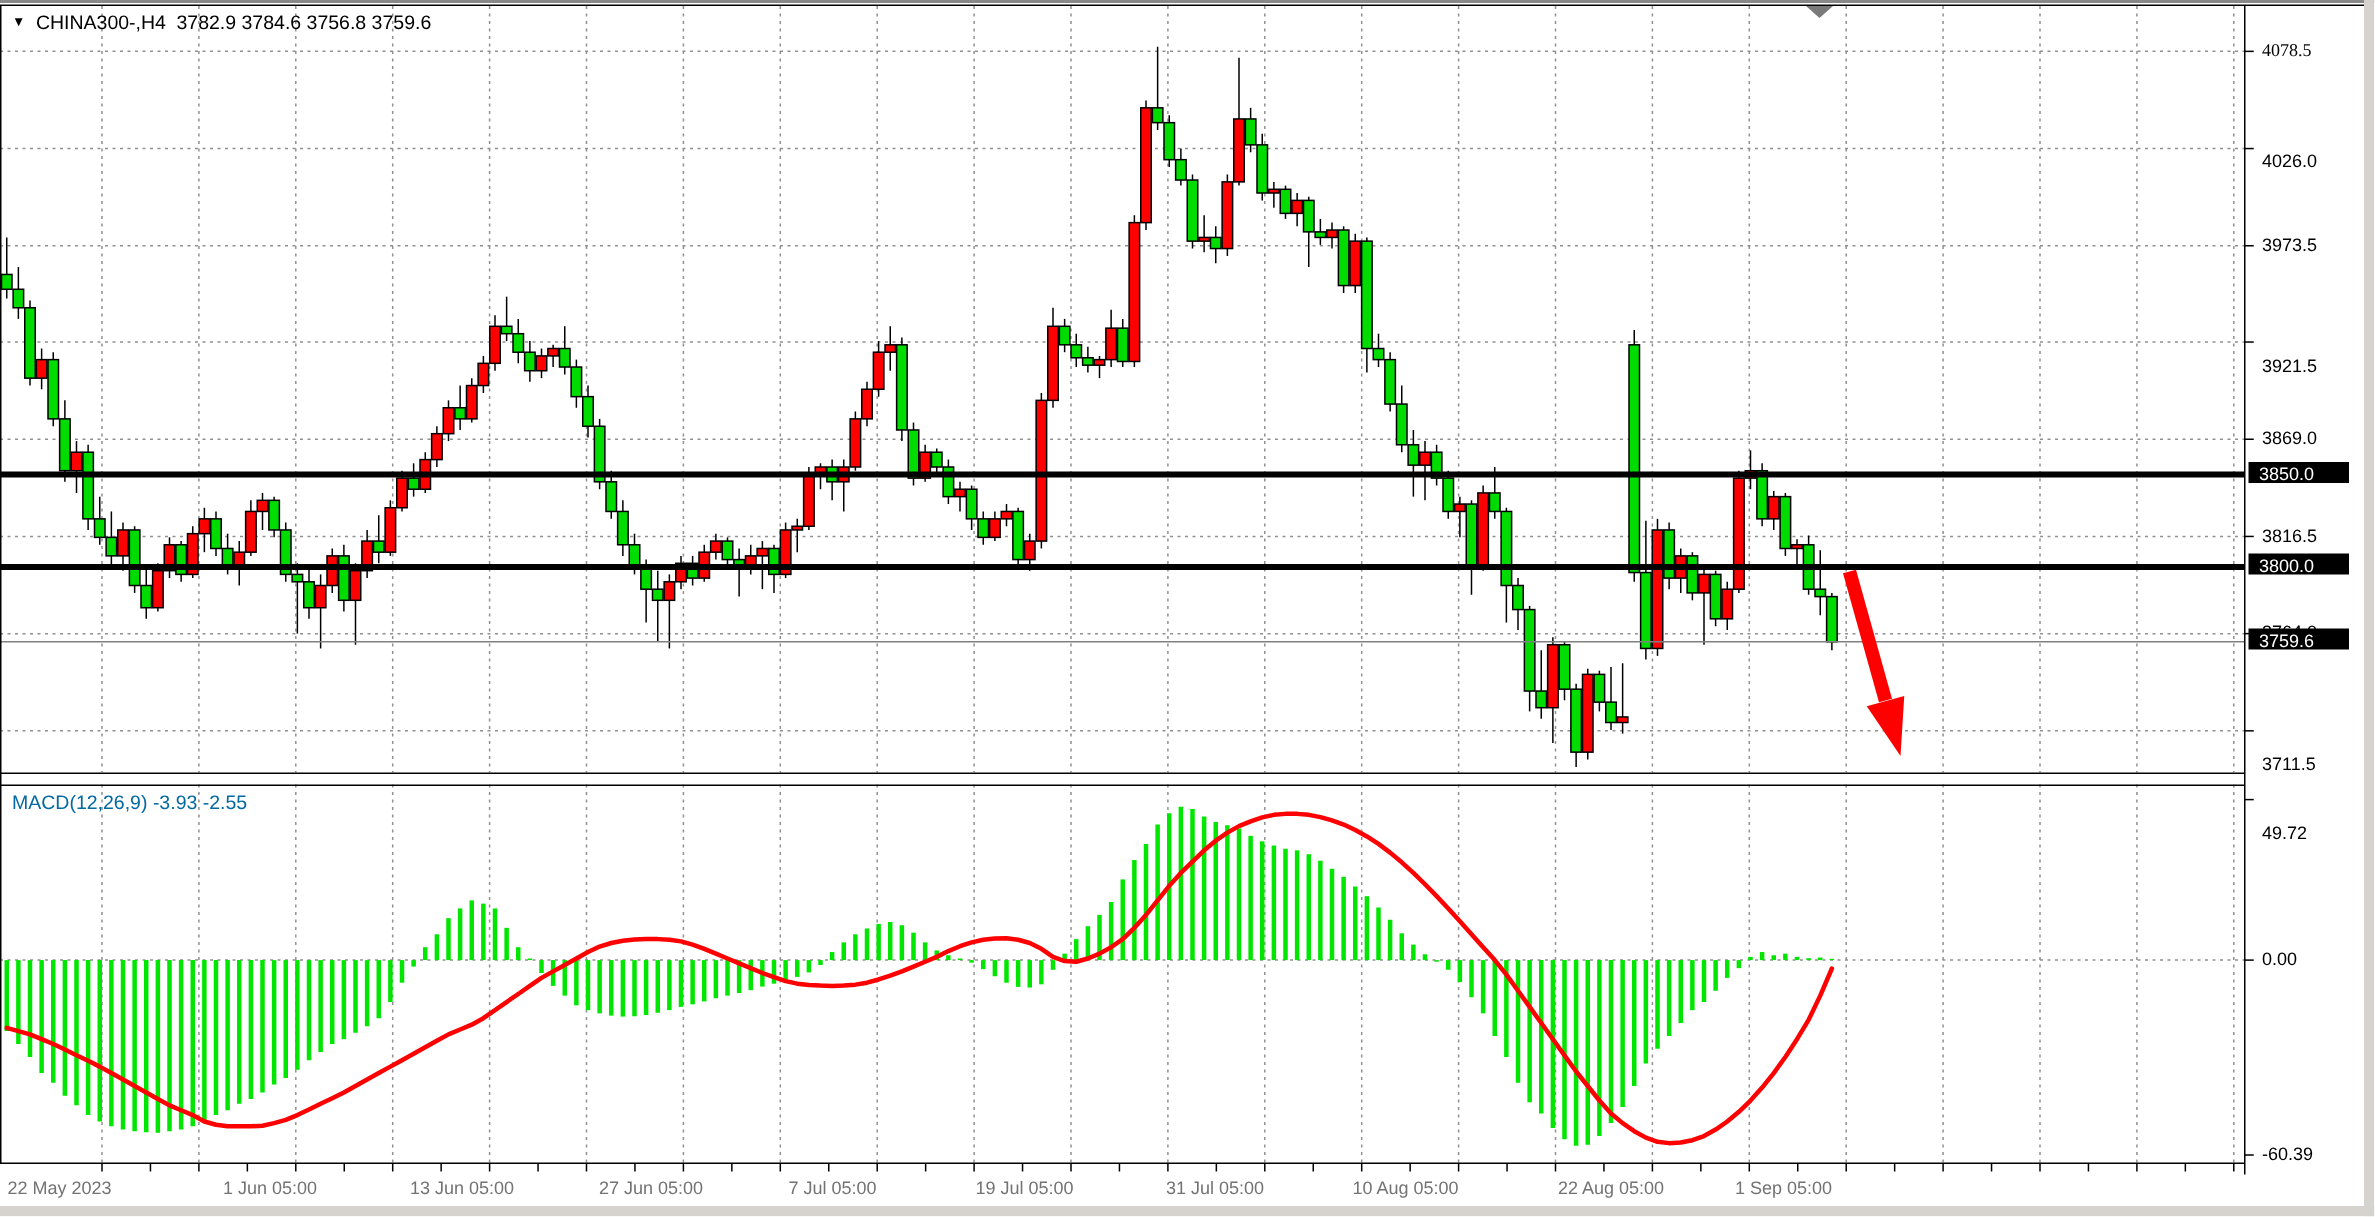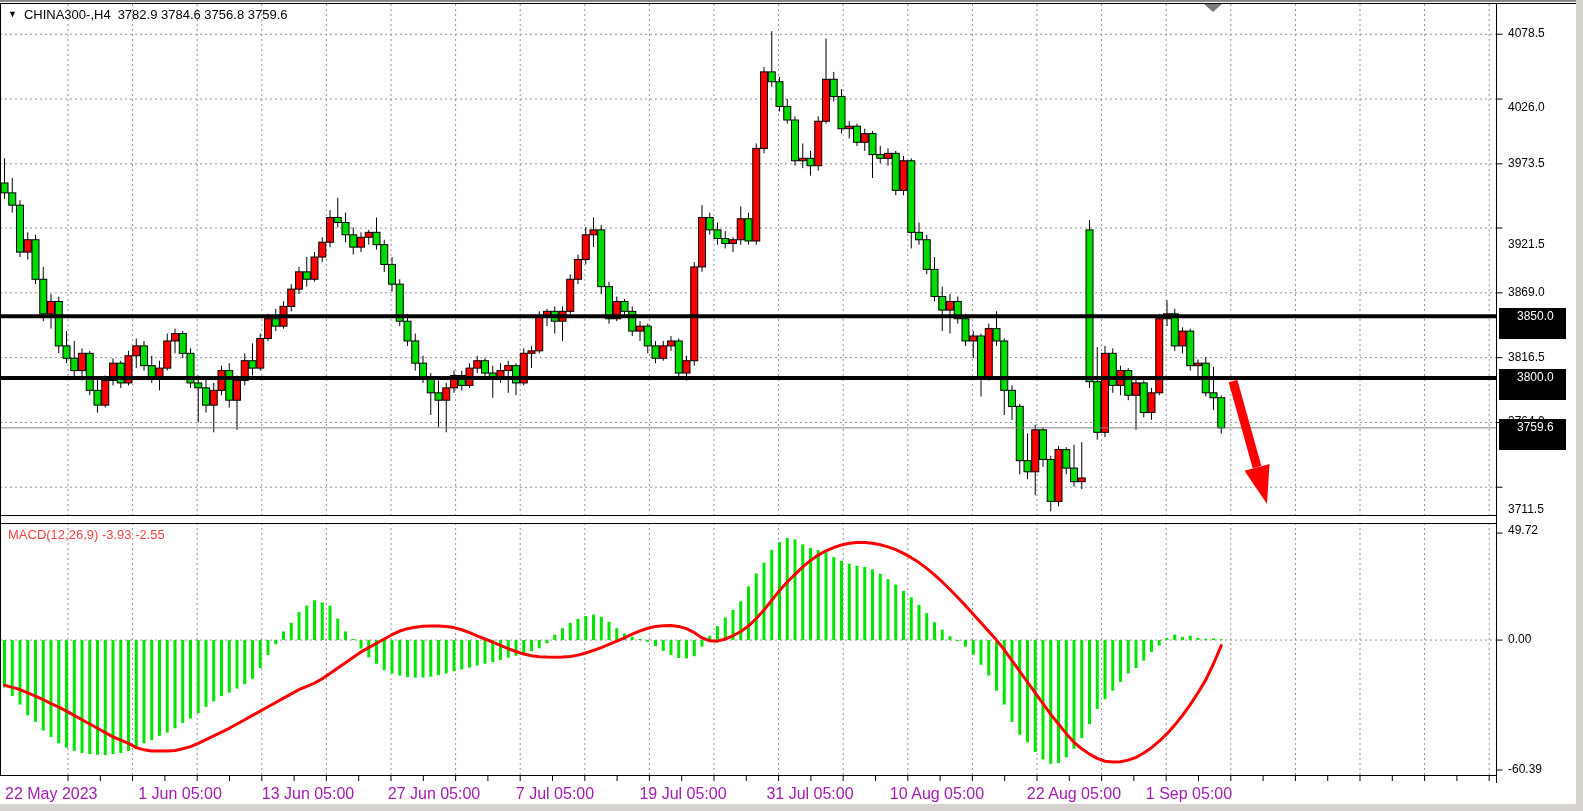--- a/index.html
+++ b/index.html
@@ -1,25 +1,25 @@
 <!DOCTYPE html>
 <html><head>
 <meta charset="utf-8">
 <style>
   html,body{margin:0;padding:0;background:#fff;}
   .screen{position:relative;width:1583px;height:811px;background:#fff;overflow:hidden;
           font-family:"Liberation Sans","DejaVu Sans",sans-serif;}
   #chart-svg{position:absolute;left:0;top:0;}
   .chart-title{position:absolute;left:8px;top:7px;font-size:13px;color:#000;display:flex;gap:7px;align-items:center;}
   .chart-title .tri{font-size:9px;line-height:13px;}
-  .macd-title{position:absolute;left:8px;top:527px;font-size:13px;color:#ef4444;}
-  .badge{position:absolute;left:1499px;width:67px;height:31px;background:#000;color:#fff;
-         font-size:12px;line-height:17px;padding-left:18px;box-sizing:border-box;z-index:5;}
+  .macd-title{position:absolute;left:8px;top:527px;font-size:13px;color:#0369a1;}
+  .badge{position:absolute;left:1499px;width:67px;height:14px;background:#000;color:#fff;
+         font-size:12px;line-height:17px;padding-left:7px;box-sizing:border-box;z-index:5;}
   .pxlabel{position:absolute;left:1508px;font-size:12px;color:#000;white-space:nowrap;z-index:2;}
-  .dtlabel{position:absolute;top:785px;font-size:16px;color:#a21caf;white-space:nowrap;transform:translateX(-50%);}
+  .dtlabel{position:absolute;top:785px;font-size:12px;color:#737373;white-space:nowrap;transform:translateX(-50%);}
   .dtlabel.first{transform:none;}
   .strip-right{position:absolute;right:0;top:0;width:7px;height:811px;background:#d6d3ce;}
   .strip-bottom{position:absolute;left:0;top:804px;width:1583px;height:7px;background:#d6d3ce;}
   .strip-top{position:absolute;left:0;top:0;width:1583px;height:2px;background:#888;}
 </style>
 </head>
 <body>
 
 <div class="screen">
   <svg id="chart-svg" width="1583" height="811">
@@ -629,31 +629,31 @@
     <span>3782.9 3784.6 3756.8 3759.6</span>
   </div>
 
   <div class="macd-title">MACD(12,26,9) -3.93 -2.55</div>
 
   <div class="badge" id="badge-0" style="top: 307.778px;">3850.0</div>
   <div class="badge" id="badge-1" style="top: 369.493px;">3800.0</div>
   <div class="badge" id="badge-2" style="top: 419.358px;">3759.6</div>
 
   <div id="price-axis">
-      <div class="pxlabel" style="top: 26.2403px;">4078.5</div>
+      <div class="pxlabel" style="top: 26.2403px; font-family: Liberation Serif, serif;">4078.5</div>
       <div class="pxlabel" style="top: 100px;">4026.0</div>
       <div class="pxlabel" style="top: 155.842px;">3973.5</div>
       <div class="pxlabel" style="top: 237px;">3921.5</div>
       <div class="pxlabel" style="top: 284.826px; text-align: right;">3869.0</div>
       <div class="pxlabel" style="top: 349.627px;">3816.5</div>
       <div class="pxlabel" style="top: 414.428px;">3764.0</div>
       <div class="pxlabel" style="top: 482px; margin-top: 20px;">3711.5</div>
     </div>
   <div id="macd-axis">
-      <div class="pxlabel" style="top: 523px;">49.72</div>
+      <div class="pxlabel" style="top: 548px;">49.72</div>
       <div class="pxlabel" style="top: 632.069px;">0.00</div>
       <div class="pxlabel" style="top: 762.029px;">-60.39</div>
     </div>
   <div id="time-axis">
       <div class="dtlabel first" style="left: 5px;">22 May 2023</div>
       <div class="dtlabel" style="left: 180px; text-align: center;">1 Jun 05:00</div>
       <div class="dtlabel" style="left: 308px;">13 Jun 05:00</div>
       <div class="dtlabel" style="left: 434px;">27 Jun 05:00</div>
       <div class="dtlabel" style="left: 555px;">7 Jul 05:00</div>
       <div class="dtlabel" style="left: 683px;">19 Jul 05:00</div>

